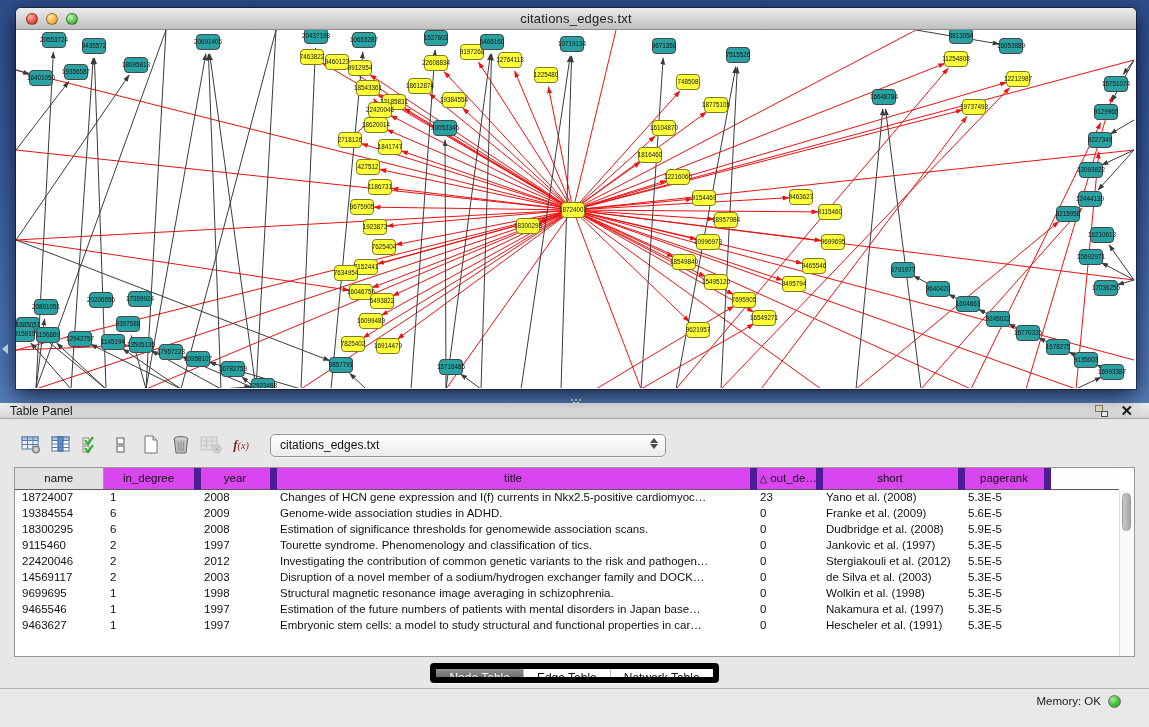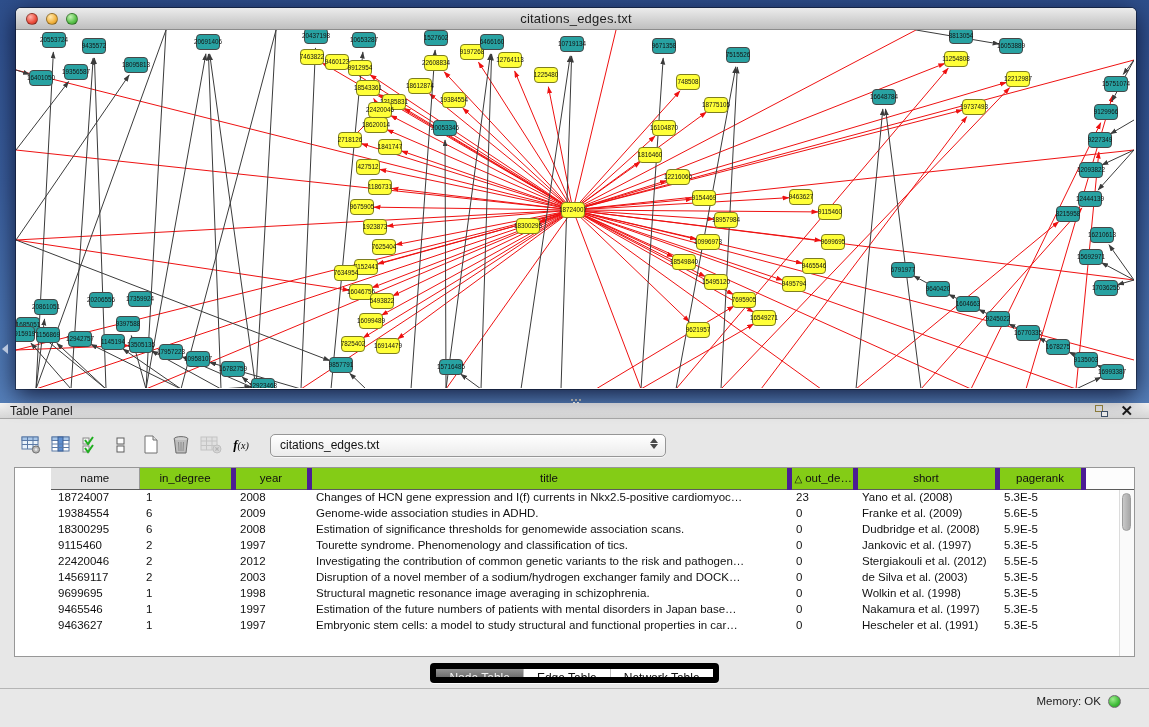--- a/index.html
+++ b/index.html
@@ -62,42 +62,42 @@
   .float-ic .sq1 { position:absolute; left:0; top:0; width:8px; height:7px; border:1.4px solid #8a7a3a; background:transparent; }
   .float-ic .sq2 { position:absolute; right:0; bottom:0; width:7px; height:6px; border:1.4px solid #3c4e66; background:#e8e8e8; }
   .close-ic { font-size:15px; font-weight:bold; color:#1a1a1a; line-height:12px; }
   .panel-body { background:#e7e7e7; }
   .toolbar-row { height:46px; display:flex; align-items:center; padding:6px 0 0 16px; }
   .icon-btn {
     width:30px; height:28px; border:none; background:transparent; padding:0;
     display:flex; align-items:center; justify-content:center; cursor:default;
   }
   .icon-btn.disabled { opacity:.45; }
-  .fx-ic { font-family:"Liberation Serif", serif; font-style:italic; font-size:13px; color:#000000; }
+  .fx-ic { font-family:"Liberation Serif", serif; font-style:italic; font-size:13px; color:#7f1d1d; }
   .fx-ic .paren { font-size:10px; }
   .combo {
     margin-left:14px; width:396px; height:23px; position:relative;
     border:1px solid #969696; border-radius:5px;
     background:linear-gradient(#ffffff,#ebebeb);
     font-size:12px; color:#111; display:flex; align-items:center; padding-left:9px;
     box-shadow:0 1px 0 rgba(255,255,255,.7);
   }
   .combo .steppers { position:absolute; right:7px; top:3px; display:flex; flex-direction:column; gap:1px; }
   .combo .steppers i { display:block; width:0; height:0; border-left:4px solid transparent; border-right:4px solid transparent; }
   .combo .steppers .up   { border-bottom:5px solid #4a4a4a; }
   .combo .steppers .down { border-top:5px solid #4a4a4a; }
   
   .table-wrap {
     margin:2px 14px 0 14px; height:190px; background:#fff;
-    border:1px solid #979797; position:relative; overflow:hidden;padding-left:36px;
+    border:1px solid #979797; position:relative; overflow:hidden;
   }
   table.data { border-collapse:collapse; table-layout:fixed; width:1104px; font-size:11.5px; color:#111; }
   table.data th {
     height:21px; font-weight:normal; text-align:center;
-    background:#84cc16; border-right:5px solid #4c1d95; border-bottom:1px solid #5c5c5c;
+    background:#d946ef; border-right:7px solid #4c1d95; border-bottom:1px solid #5c5c5c;
     overflow:hidden; white-space:nowrap; padding:0 3px;
   }
   table.data th.first { background:#e2e2e2; border-right:1px solid #9a9a9a; }
   table.data th.filler { background:#fdfdfd; border-right:none; }
   table.data th .sort { margin-right:3px; font-size:10px; }
   table.data td {
     height:16px; padding:0 7px; white-space:nowrap; overflow:hidden;
     border:none;
   }
   .vscroll {

